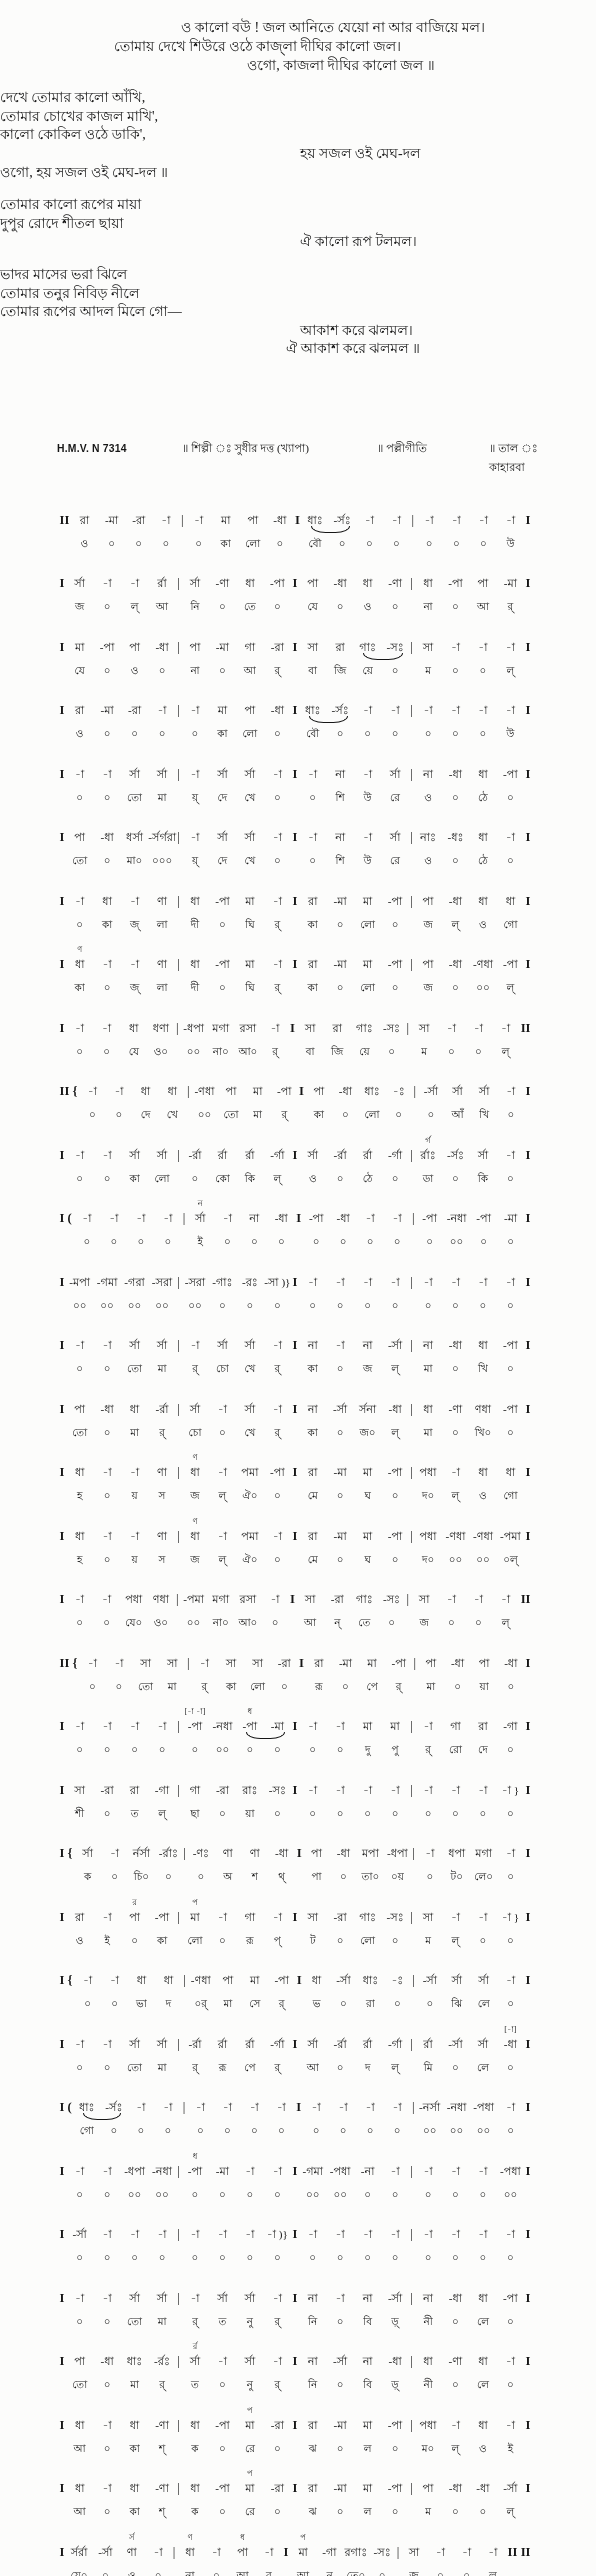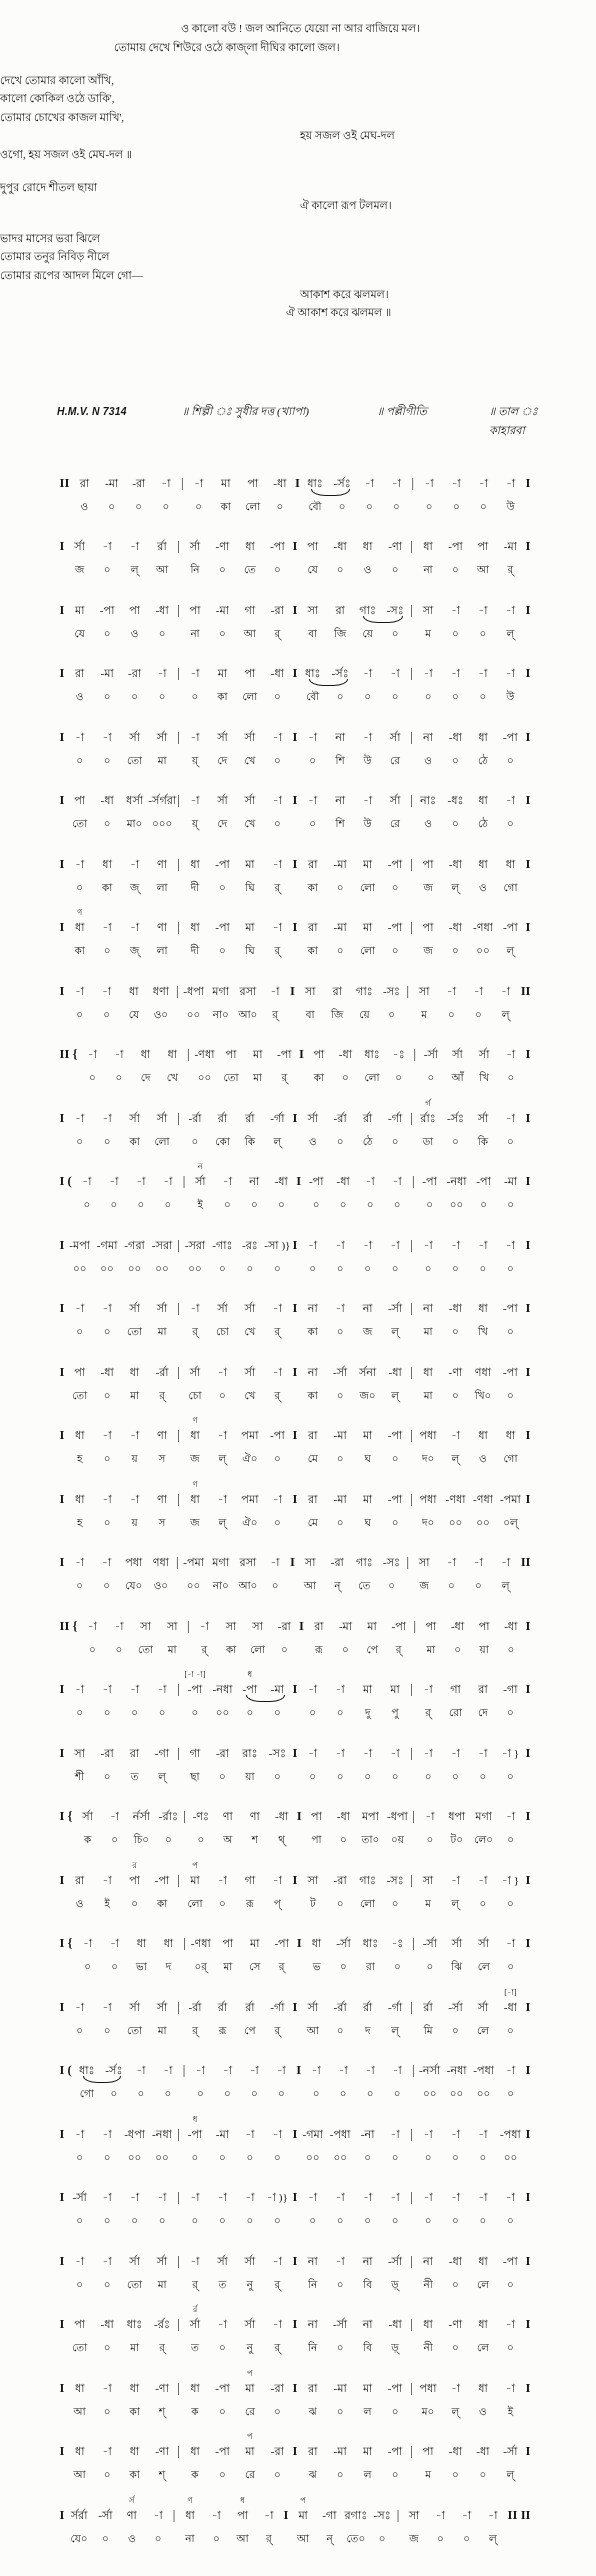--- a/index.html
+++ b/index.html
@@ -3,30 +3,30 @@
 <meta charset="utf-8">
 <style>
   html,body{margin:0;padding:0;}
   body{
     width:596px;height:2576px;box-sizing:border-box;overflow:hidden;
     background:#fcfcfb;color:#161616;
     font-family:"Liberation Serif","DejaVu Serif",serif;
     padding-top:19.4px;
   }
   
-  .lyr-line{font-size:11px;line-height:18.6px;white-space:nowrap;}
+  .lyr-line{font-size:14px;line-height:18.6px;white-space:nowrap;}
   .ind0{margin-left:114px}
   .ind1{margin-left:181px}
   .ind2{}
   .ind3{margin-left:247px}
   .ind4{margin-left:286px}
   .ind5{margin-left:300px}
   .stanza{margin-bottom:14px;}
   
-  .meta{display:flex;align-items:baseline;margin:33px 52px 0 57px;font-size:11.2px;font-style:italic;}
+  .meta{display:flex;align-items:baseline;margin:33px 52px 0 57px;font-size:11.2px;}
   .meta .catalog{font-family:"Liberation Sans","DejaVu Sans",sans-serif;font-weight:bold;font-size:10.4px;letter-spacing:0.2px;width:125px;}
   .meta .artist{width:195px;}
   .meta .genre{width:112px;}
   .meta .taal{flex:1;margin-top:48px;}
   
   .notation{margin:34px 64px 0 58px;}
   .nline{display:flex;align-items:flex-start;margin-bottom:24.6px;}
   .bar{
     font-family:"Liberation Serif","DejaVu Serif",serif;font-weight:bold;
     font-size:12.7px;line-height:16.4px;white-space:nowrap;padding:0 1.5px;flex:0 0 auto;
@@ -48,29 +48,31 @@
     border-left-width:0.7px;border-right-width:0.7px;pointer-events:none;
   }
 </style>
 </head>
 <body>
 
 <div id="lyrics">
     <div class="stanza">
       <div class="lyr-line ind1">ও কালো বউ ! জল আনিতে যেয়ো না আর বাজিয়ে মল।</div>
       <div class="lyr-line ind0">তোমায় দেখে শিউরে ওঠে কাজ্‌লা দীঘির কালো জল।</div>
+      <div class="lyr-line ind3">ওগো, কাজলা দীঘির কালো জল ॥</div>
     </div>
     <div class="stanza">
       <div class="lyr-line ind2">দেখে তোমার কালো আঁখি,</div>
+      <div class="lyr-line ind2">তোমার চোখের কাজল মাখি',</div>
       <div class="lyr-line ind2">কালো কোকিল ওঠে ডাকি',</div>
-      <div class="lyr-line ind2">তোমার চোখের কাজল মাখি',</div>
       <div class="lyr-line ind5">হয় সজল ওই মেঘ-দল</div>
       <div class="lyr-line ind2">ওগো, হয় সজল ওই মেঘ-দল ॥</div>
     </div>
     <div class="stanza">
+      <div class="lyr-line ind2">তোমার কালো রূপের মায়া</div>
       <div class="lyr-line ind2">দুপুর রোদে শীতল ছায়া</div>
       <div class="lyr-line ind5">ঐ কালো রূপ টলমল।</div>
     </div>
     <div class="stanza">
       <div class="lyr-line ind2">ভাদর মাসের ভরা ঝিলে</div>
       <div class="lyr-line ind2">তোমার তনুর নিবিড় নীলে</div>
       <div class="lyr-line ind2">তোমার রূপের আদল মিলে গো—</div>
       <div class="lyr-line ind5">আকাশ করে ঝলমল।</div>
       <div class="lyr-line ind4">ঐ আকাশ করে ঝলমল ॥</div>
     </div>

